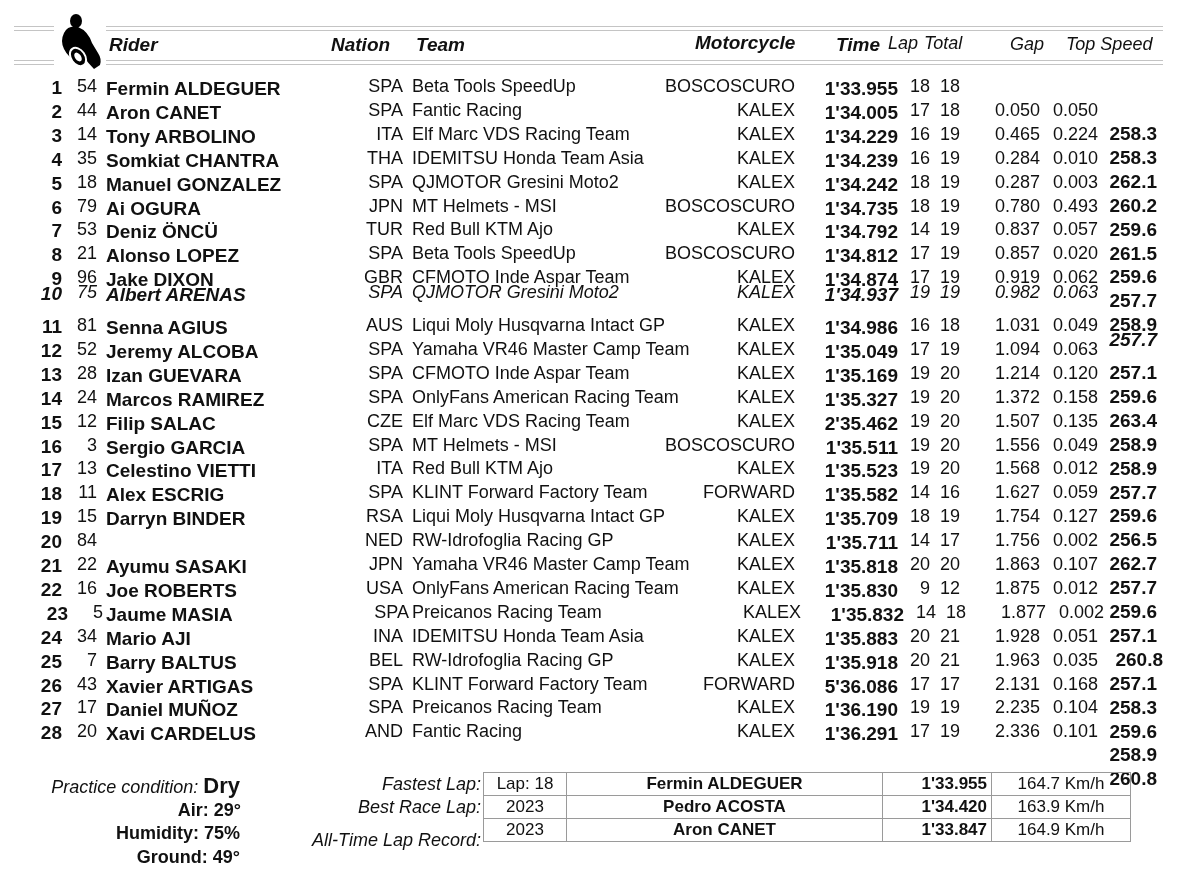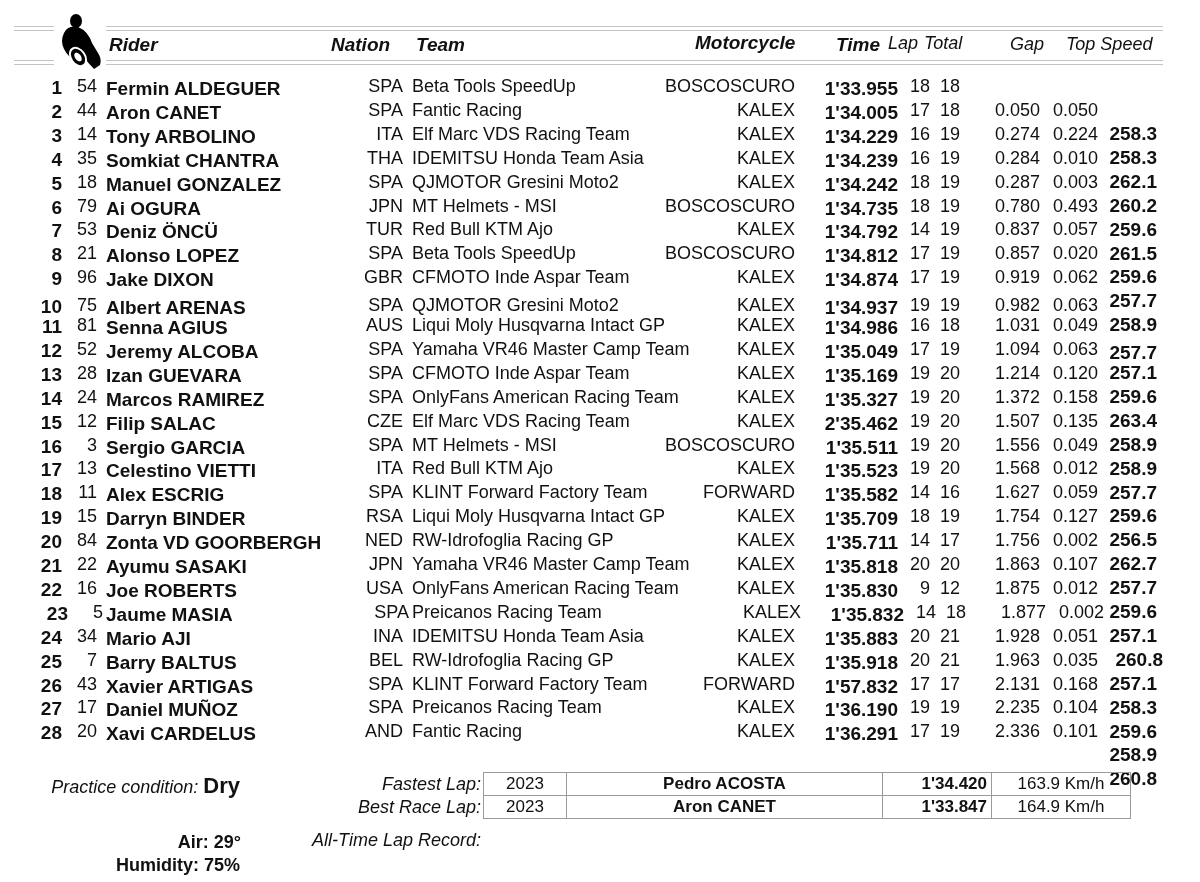--- a/index.html
+++ b/index.html
@@ -20,21 +20,21 @@
   .c-moto { right:405px; }
   .c-time { right:302px; font-weight:bold; font-size:19px; top:2px !important; }
   .c-lap { right:270px; }
   .c-tot { right:240px; }
   .c-gap { right:160px; }
   .c-gap2 { right:102px; }
   .c-spd { right:43px; font-weight:bold; font-size:19px; top:2px !important;margin-top:45px; }
   .cond { position:absolute; white-space:nowrap; font-size:18px; }
   .cond .lbl-i { font-style:italic; }
   .cond .val-b { font-weight:bold; font-size:22px;text-align:right; }
-  .condline { position:absolute; right:960px; font-weight:bold; font-size:18px; white-space:nowrap;margin-top:32px; }
+  .condline { position:absolute; right:960px; font-weight:bold; font-size:18px; white-space:nowrap; }
   .rec-lbl { position:absolute; right:719px; font-style:italic; font-size:18px; white-space:nowrap; }
   table.rec { position:absolute; left:483px; top:772px; border-collapse:collapse; font-size:17px; }
   table.rec td { border:1px solid #9a9a9a; height:22px; padding:0 4px; white-space:nowrap; }
   table.rec td.lap { width:74px; text-align:center; }
   table.rec td.rider { width:307px; text-align:center; font-weight:bold; }
   table.rec td.time { width:100px; text-align:right; font-weight:bold; border-left:1px solid #9a9a9a; }
   table.rec td.spd { width:130px; text-align:center; }
   table.rec tr td.time { border-left:1px solid #9a9a9a; }
 </style>
 </head>
@@ -96,21 +96,21 @@
     <div class="row" style="top: 123.8px;">
       <span class="c-pos">3</span>
       <span class="c-num">14</span>
       <span class="c-name">Tony ARBOLINO</span>
       <span class="c-nat">ITA</span>
       <span class="c-team">Elf Marc VDS Racing Team</span>
       <span class="c-moto">KALEX</span>
       <span class="c-time">1'34.229</span>
       <span class="c-lap">16</span>
       <span class="c-tot">19</span>
-      <span class="c-gap">0.274</span>
+      <span class="c-gap">0.465</span>
       <span class="c-gap2">0.224</span>
       <span class="c-spd">262.1</span>
     </div>
     <div class="row" style="top: 147.7px;">
       <span class="c-pos">4</span>
       <span class="c-num">35</span>
       <span class="c-name">Somkiat CHANTRA</span>
       <span class="c-nat">THA</span>
       <span class="c-team">IDEMITSU Honda Team Asia</span>
       <span class="c-moto">KALEX</span>
@@ -184,21 +184,21 @@
       <span class="c-nat">GBR</span>
       <span class="c-team">CFMOTO Inde Aspar Team</span>
       <span class="c-moto">KALEX</span>
       <span class="c-time">1'34.874</span>
       <span class="c-lap">17</span>
       <span class="c-tot">19</span>
       <span class="c-gap">0.919</span>
       <span class="c-gap2">0.062</span>
       <span class="c-spd">258.9</span>
     </div>
-    <div class="row" style="top: 295px;">
+    <div class="row" style="top: 282px; font-style: italic;">
       <span class="c-pos">10</span>
       <span class="c-num">75</span>
       <span class="c-name">Albert ARENAS</span>
       <span class="c-nat">SPA</span>
       <span class="c-team">QJMOTOR Gresini Moto2</span>
       <span class="c-moto">KALEX</span>
       <span class="c-time">1'34.937</span>
       <span class="c-lap">19</span>
       <span class="c-tot">19</span>
       <span class="c-gap">0.982</span>
@@ -327,21 +327,20 @@
       <span class="c-time">1'35.709</span>
       <span class="c-lap">18</span>
       <span class="c-tot">19</span>
       <span class="c-gap">1.754</span>
       <span class="c-gap2">0.127</span>
       <span class="c-spd">262.7</span>
     </div>
     <div class="row" style="top: 530.1px;">
       <span class="c-pos">20</span>
       <span class="c-num">84</span>
-      <span class="c-name">Zonta VD GOORBERGH</span>
       <span class="c-nat">NED</span>
       <span class="c-team">RW-Idrofoglia Racing GP</span>
       <span class="c-moto">KALEX</span>
       <span class="c-time">1'35.711</span>
       <span class="c-lap">14</span>
       <span class="c-tot">17</span>
       <span class="c-gap">1.756</span>
       <span class="c-gap2">0.002</span>
       <span class="c-spd">257.7</span>
     </div>
@@ -415,21 +414,21 @@
       <span class="c-gap2">0.035</span>
       <span class="c-spd">258.3</span>
     </div>
     <div class="row" style="top: 673.5px;">
       <span class="c-pos">26</span>
       <span class="c-num">43</span>
       <span class="c-name">Xavier ARTIGAS</span>
       <span class="c-nat">SPA</span>
       <span class="c-team">KLINT Forward Factory Team</span>
       <span class="c-moto">FORWARD</span>
-      <span class="c-time">1'57.832</span>
+      <span class="c-time">5'36.086</span>
       <span class="c-lap">17</span>
       <span class="c-tot">17</span>
       <span class="c-gap">2.131</span>
       <span class="c-gap2">0.168</span>
       <span class="c-spd">259.6</span>
     </div>
     <div class="row" style="top: 697.4px;">
       <span class="c-pos">27</span>
       <span class="c-num">17</span>
       <span class="c-name">Daniel MUÑOZ</span>
@@ -466,20 +465,26 @@
 <div class="condline" style="top:800px; right:959px;">Air: 29°</div>
 <div class="condline" style="top:823px;">Humidity: 75%</div>
 <div class="condline" style="top:847px;">Ground: 49°</div>
 
 <div class="rec-lbl" style="top:774px;">Fastest Lap:</div>
 <div class="rec-lbl" style="top:797px;">Best Race Lap:</div>
 <div class="rec-lbl" style="top:794px;margin-top:36px;">All-Time Lap Record:</div>
 
 <table class="rec">
   <tbody>
+      <tr>
+    <td class="lap">Lap: 18</td>
+    <td class="rider">Fermin ALDEGUER</td>
+    <td class="time">1'33.955</td>
+    <td class="spd">164.7 Km/h</td>
+  </tr>
   <tr>
     <td class="lap">2023</td>
     <td class="rider">Pedro ACOSTA</td>
     <td class="time">1'34.420</td>
     <td class="spd">163.9 Km/h</td>
   </tr>
   <tr>
     <td class="lap">2023</td>
     <td class="rider">Aron CANET</td>
     <td class="time">1'33.847</td>

